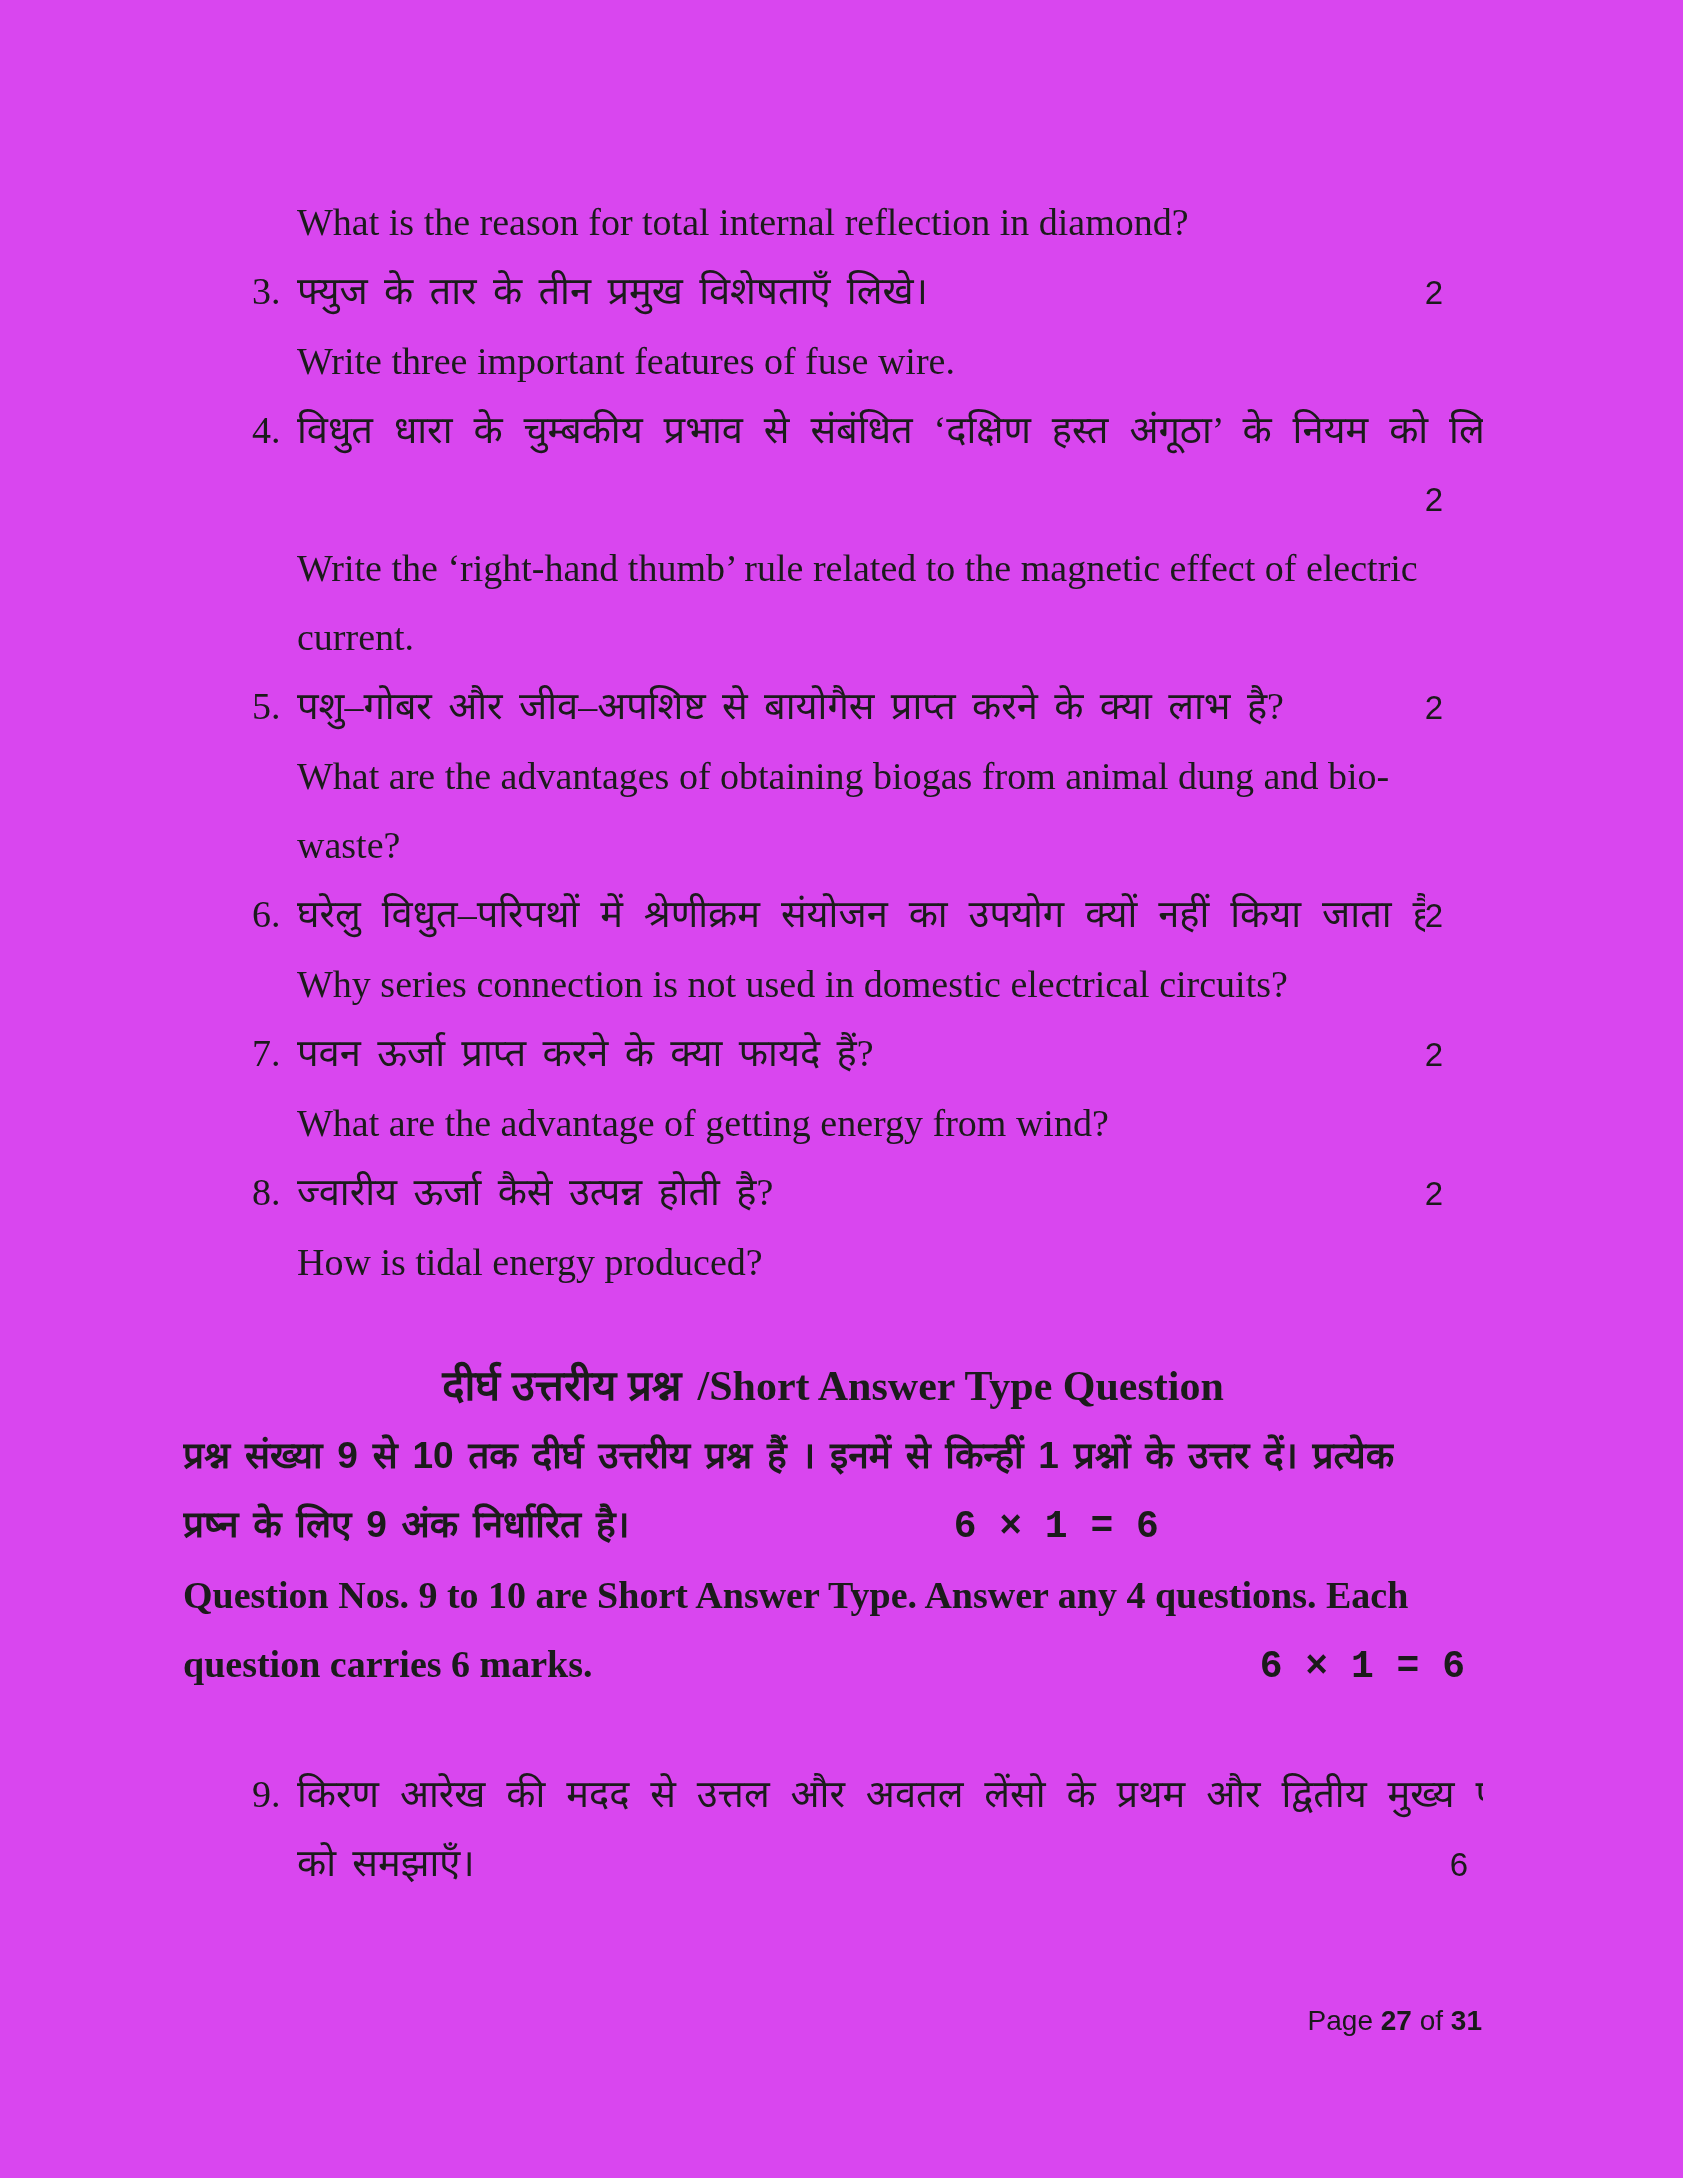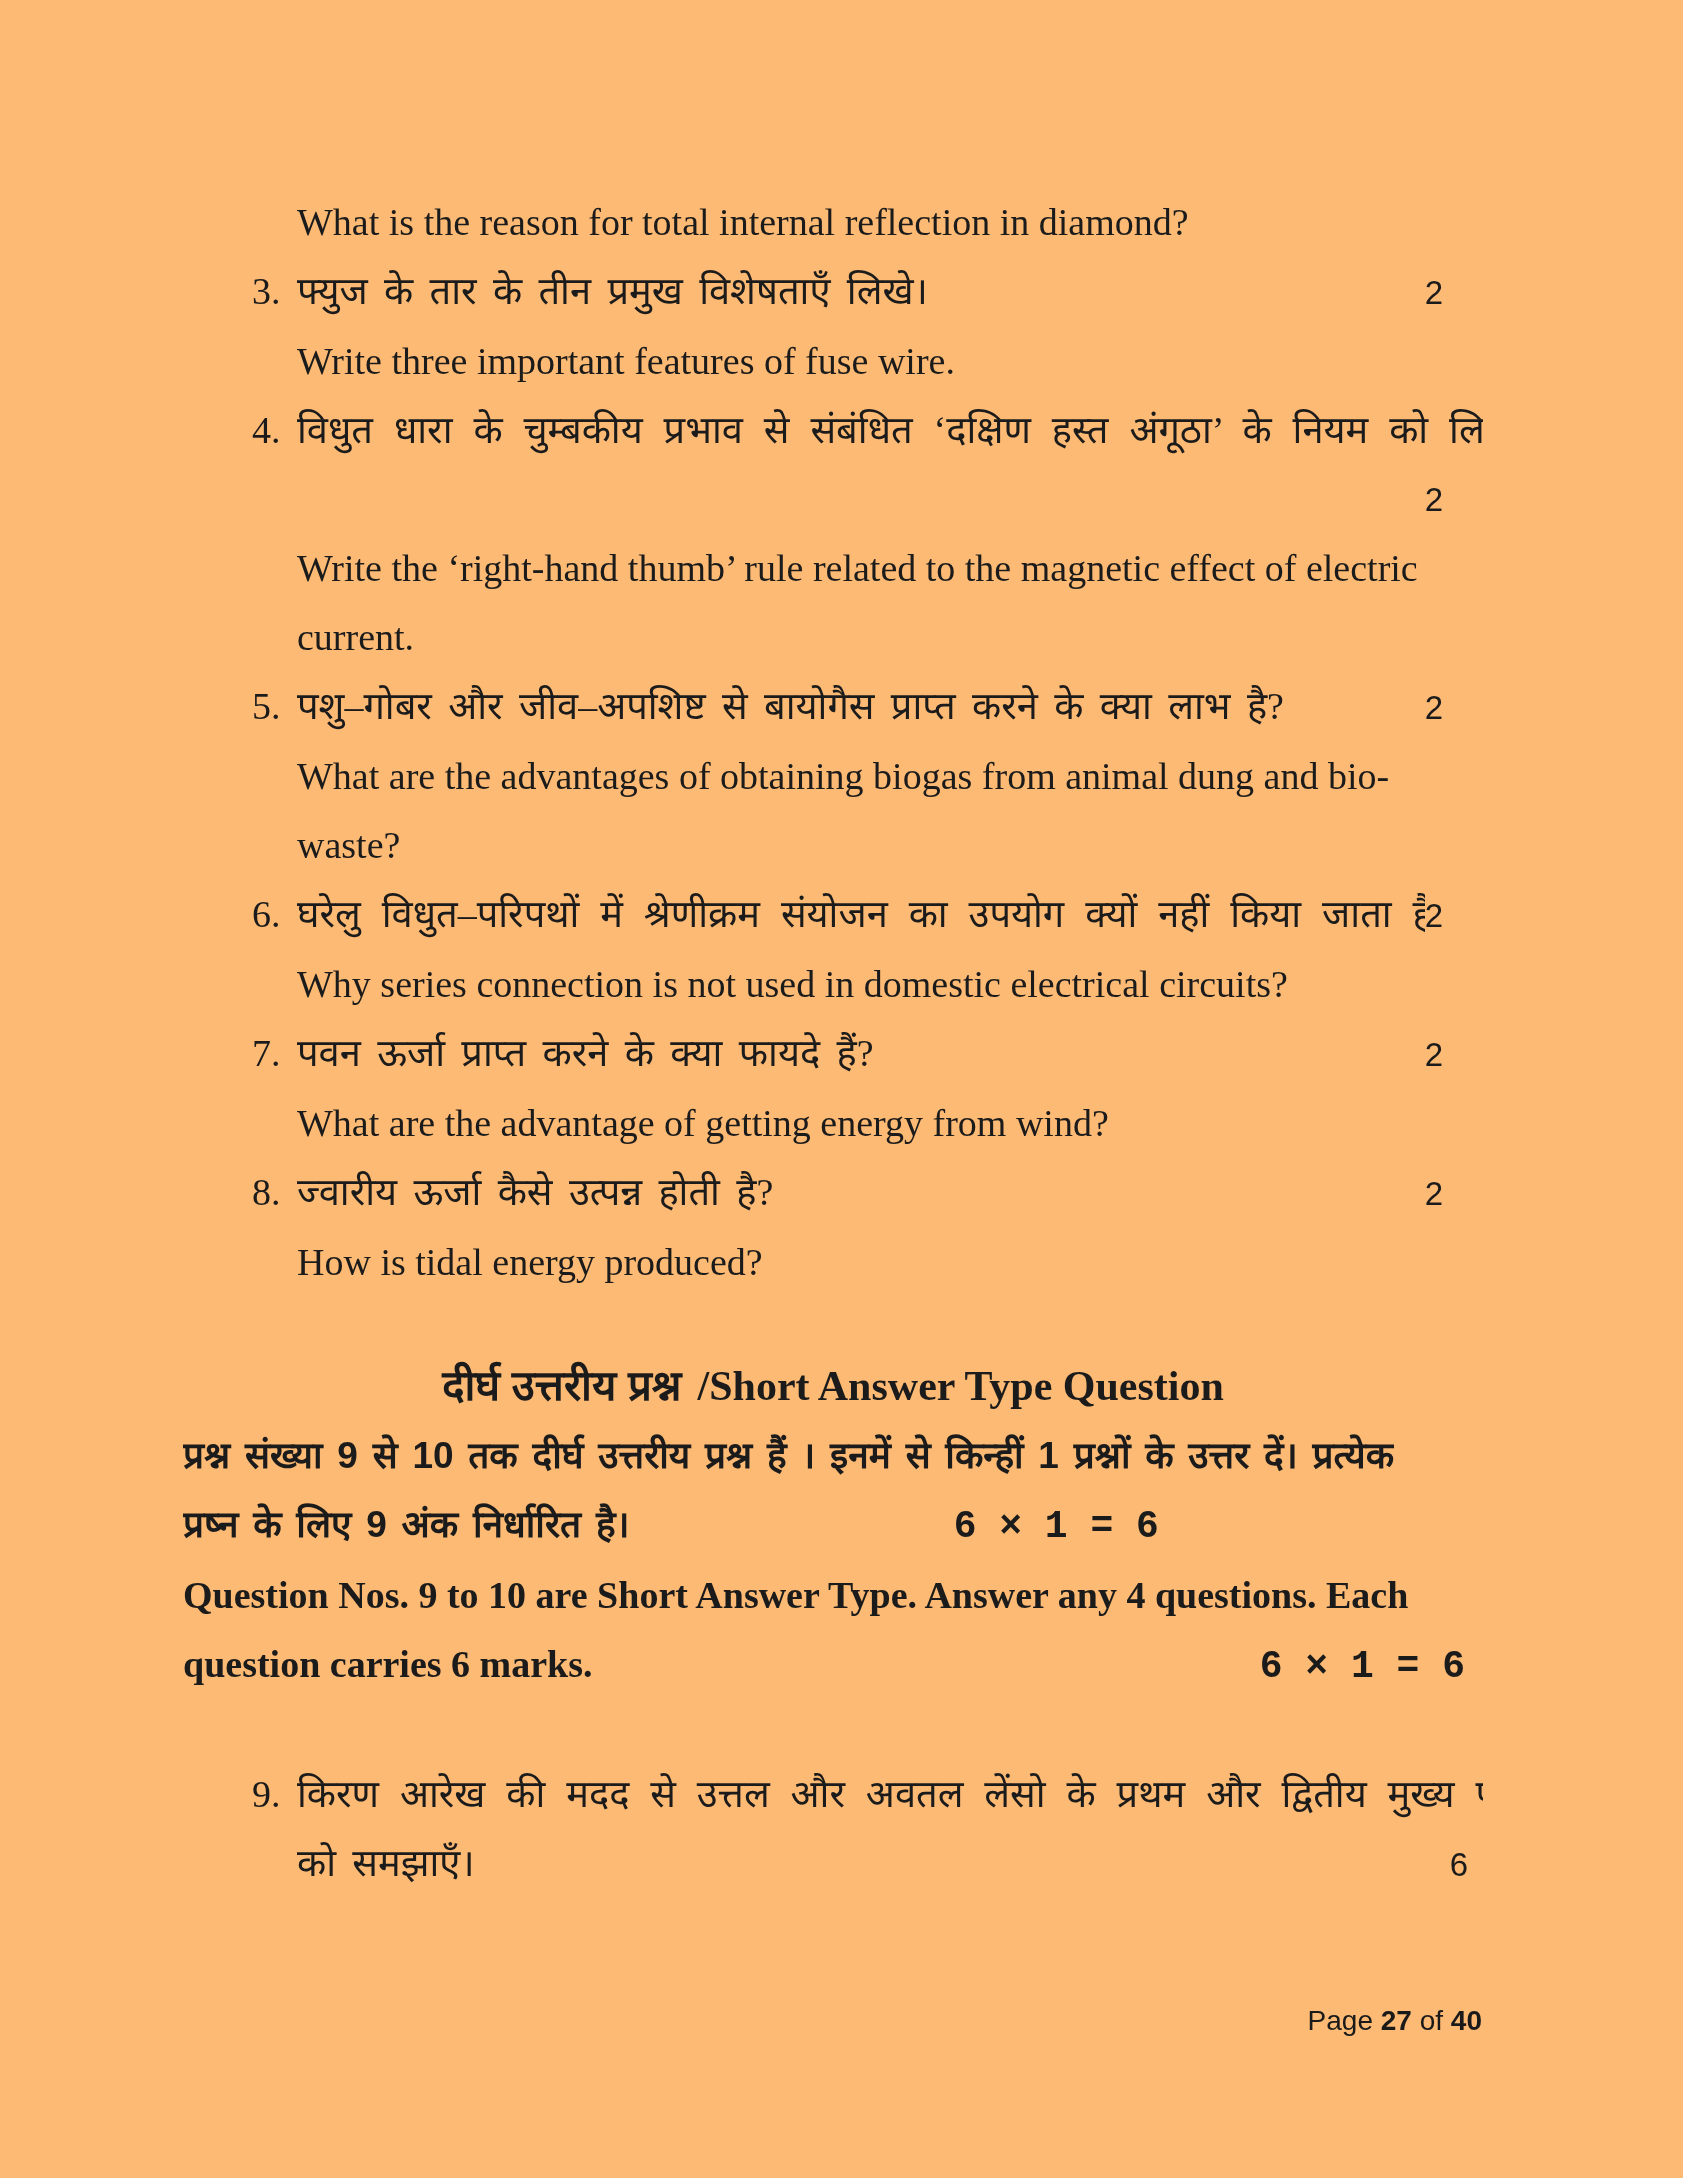--- a/index.html
+++ b/index.html
@@ -1,20 +1,20 @@
 <!DOCTYPE html>
 <html><head>
 <meta charset="utf-8">
 <style>
   html, body { margin: 0; padding: 0; background: #ffffff; }
   .page {
     position: relative;
     width: 1683px;
     height: 2178px;
-    background: #fdba74;
+    background: #d946ef;
     color: #1b1b1b;
     font-family: "Liberation Serif", serif;
     overflow: hidden;
   }
   .content {
     position: absolute;
     left: 183px;
     top: 188px;
     width: 1300px;
     font-size: 38px;
@@ -181,16 +181,16 @@
       <span class="qtext-hi en-indent">को समझाएँ।</span>
       <span class="marks marks-6">6</span>
     </div>
 
   </div>
 
   <div class="footer">
     <span>Page</span>
     <b>27</b>
     <span>of</span>
-    <b>40</b>
+    <b>31</b>
   </div>
 </div>
 
 
 </body></html>

